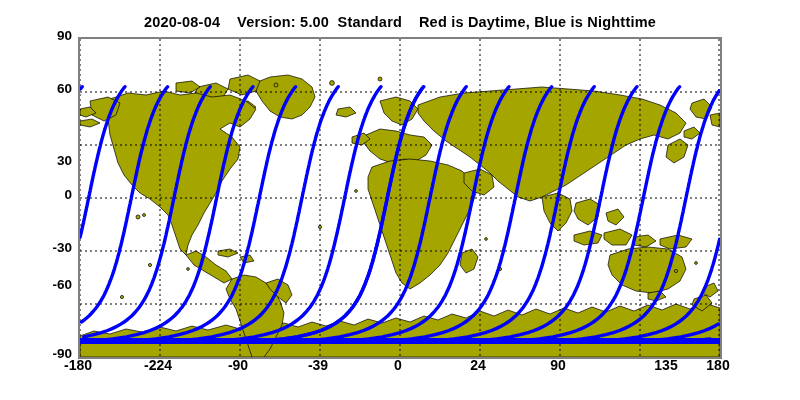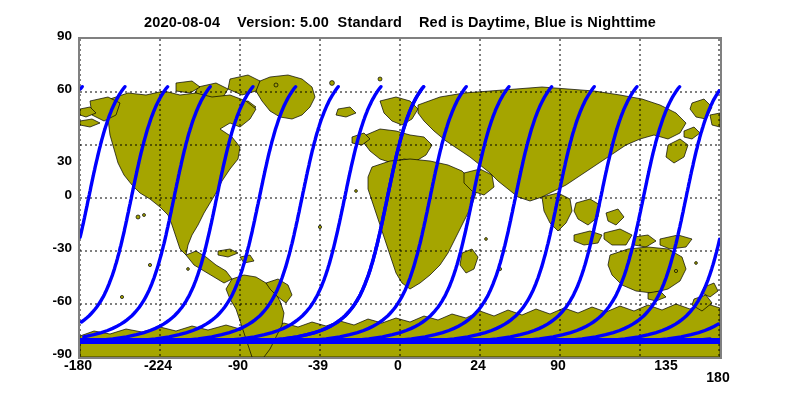--- a/index.html
+++ b/index.html
@@ -38,33 +38,33 @@
 <div id="root">
 
   <div id="title">2020-08-04    Version: 5.00  Standard    Red is Daytime, Blue is Nighttime</div>
 
   <div id="yaxis">
       <div class="ytick" style="top: -9px;">90</div>
       <div class="ytick" style="top: 44px; text-align: right;">60</div>
       <div class="ytick" style="top: 80px; margin-top: 36px;">30</div>
       <div class="ytick" style="top: 150px;">0</div>
       <div class="ytick" style="top: 203px;">-30</div>
-      <div class="ytick" style="top: 256px;">-60</div>
+      <div class="ytick" style="top: 240px;">-60</div>
       <div class="ytick" style="top: 309px;">-90</div>
     </div>
   <div id="xaxis">
       <div class="xtick" style="left: 0px;">-180</div>
       <div class="xtick" style="left: 80px;">-224</div>
       <div class="xtick" style="left: 160px;">-90</div>
       <div class="xtick" style="left: 240px;">-39</div>
       <div class="xtick" style="left: 320px;">0</div>
       <div class="xtick" style="left: 400px;">24</div>
       <div class="xtick" style="left: 480px;">90</div>
       <div class="xtick" style="left: 560px; margin-left: 28px;">135</div>
-      <div class="xtick" style="left: 640px; margin-top: 12px;">180</div>
+      <div class="xtick" style="left: 640px;">180</div>
     </div>
 
   <div id="plot">
     <div id="plotinner">
       <svg width="640" height="318" viewBox="0 0 640 318" xmlns="http://www.w3.org/2000/svg">
         <defs>
           <clipPath id="clipbox">
               <rect x="0" y="0" width="640" height="318"></rect>
             </clipPath>
         </defs>

